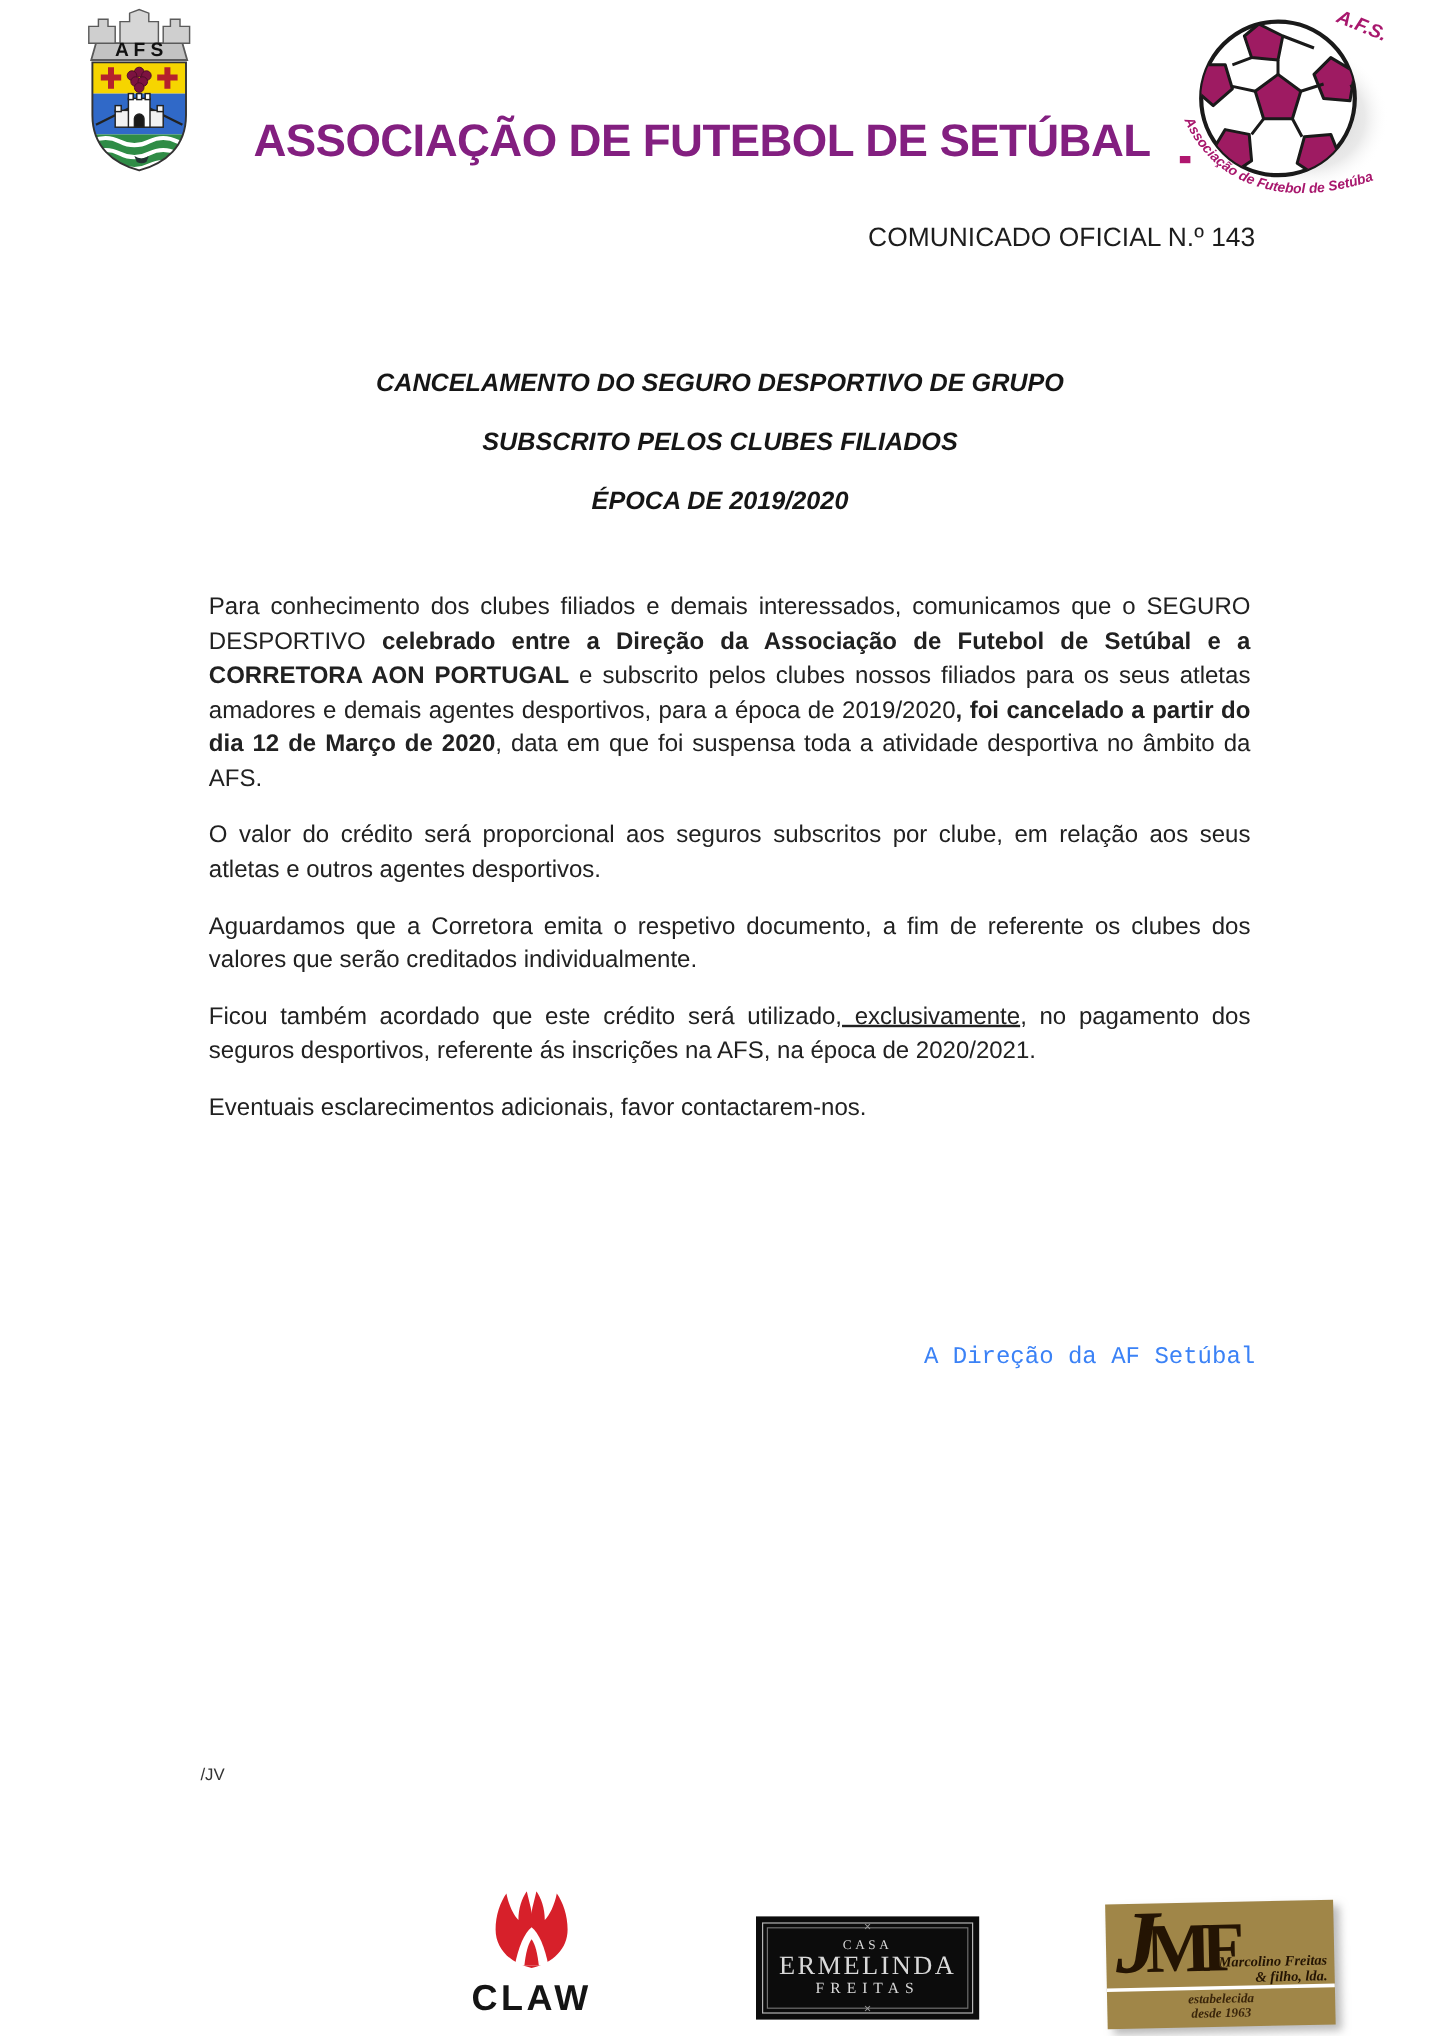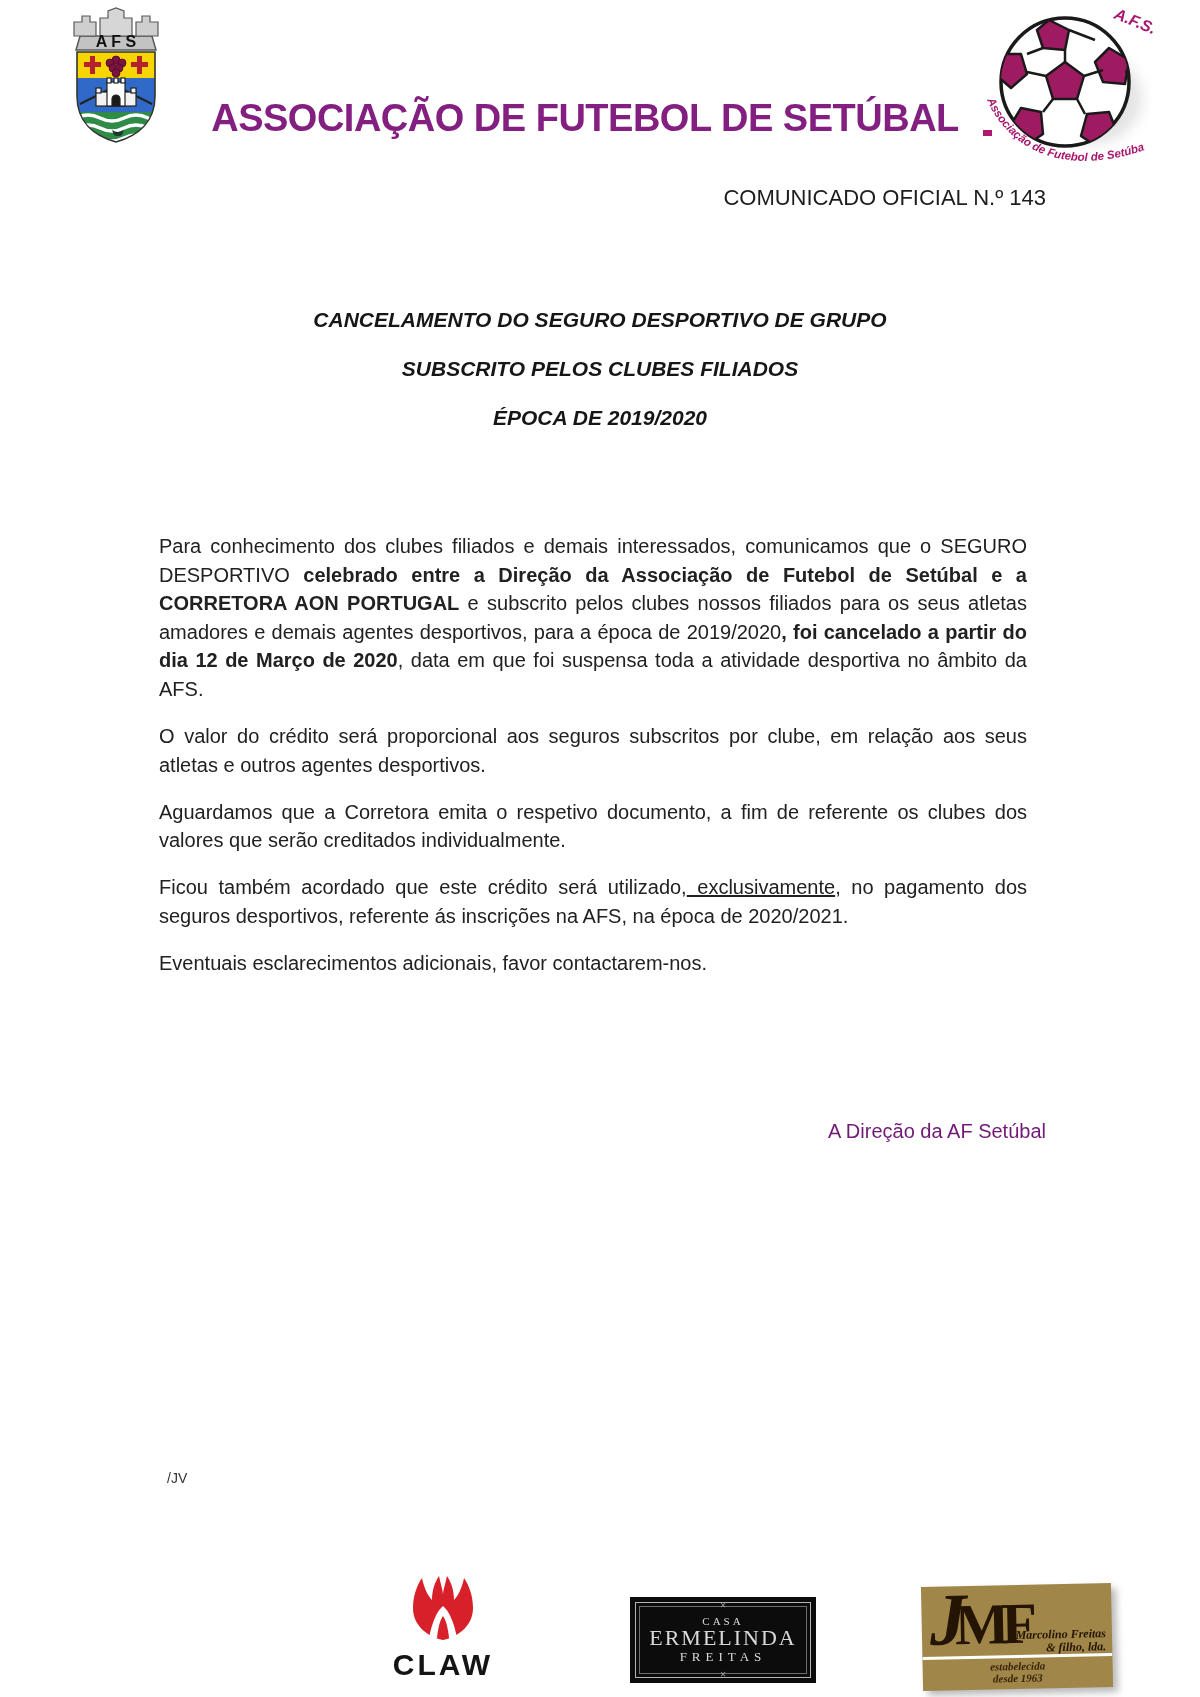--- a/index.html
+++ b/index.html
@@ -13,27 +13,27 @@
   .ball{position:absolute;left:983px;top:2px;width:175px;height:175px;}
   .comunicado{position:absolute;right:170px;top:182px;text-align:right;
       font-size:22px;line-height:31px;color:#1d1d1d;}
 
   
   .subject{position:absolute;left:165px;top:308px;width:870px;text-align:center;
       font-weight:bold;font-size:21px;color:#161616;font-style:italic;}
   .subject div{margin-bottom:25px;}
 
   
-  .body-block{position:absolute;left:159px;top:492px;width:868px;
-      font-size:20px;line-height:28.6px;text-align:justify;color:#212121;margin-top:40px;}
+  .body-block{position:absolute;left:174px;top:492px;width:868px;
+      font-size:20px;line-height:28.6px;text-align:justify;color:#212121;}
   .body-block p{margin:0 0 18.5px 0;}
   .b{font-weight:bold;}
   .u{text-decoration:underline;}
 
-  .signoff{position:absolute;right:170px;top:1120px;font-size:20px;color:#701a75;}
+  .signoff{position:absolute;right:170px;top:1120px;font-size:20px;color:#3b82f6;font-family:Liberation Mono, monospace;}
   .initials{position:absolute;left:167px;top:1470px;font-size:14px;color:#333;}
 
   
   .logo-adega{position:absolute;left:103px;top:1550px;width:165px;height:147px;text-align:center;color:#111;}
   .adega-letters{margin-top:-4px;font-size:38px;letter-spacing:4px;line-height:38px;font-weight:400;}
   .adega-dcircle{display:inline-block;width:17px;height:17px;border:2px solid #111;border-radius:50%;
       font-size:11px;line-height:17px;vertical-align:6px;letter-spacing:0;font-weight:bold;}
   .adega-rule{width:132px;height:2px;background:#1a1a1a;margin:2px auto 3px auto;}
   .adega-caption{font-variant:small-caps;font-size:17px;letter-spacing:1px;}
 

